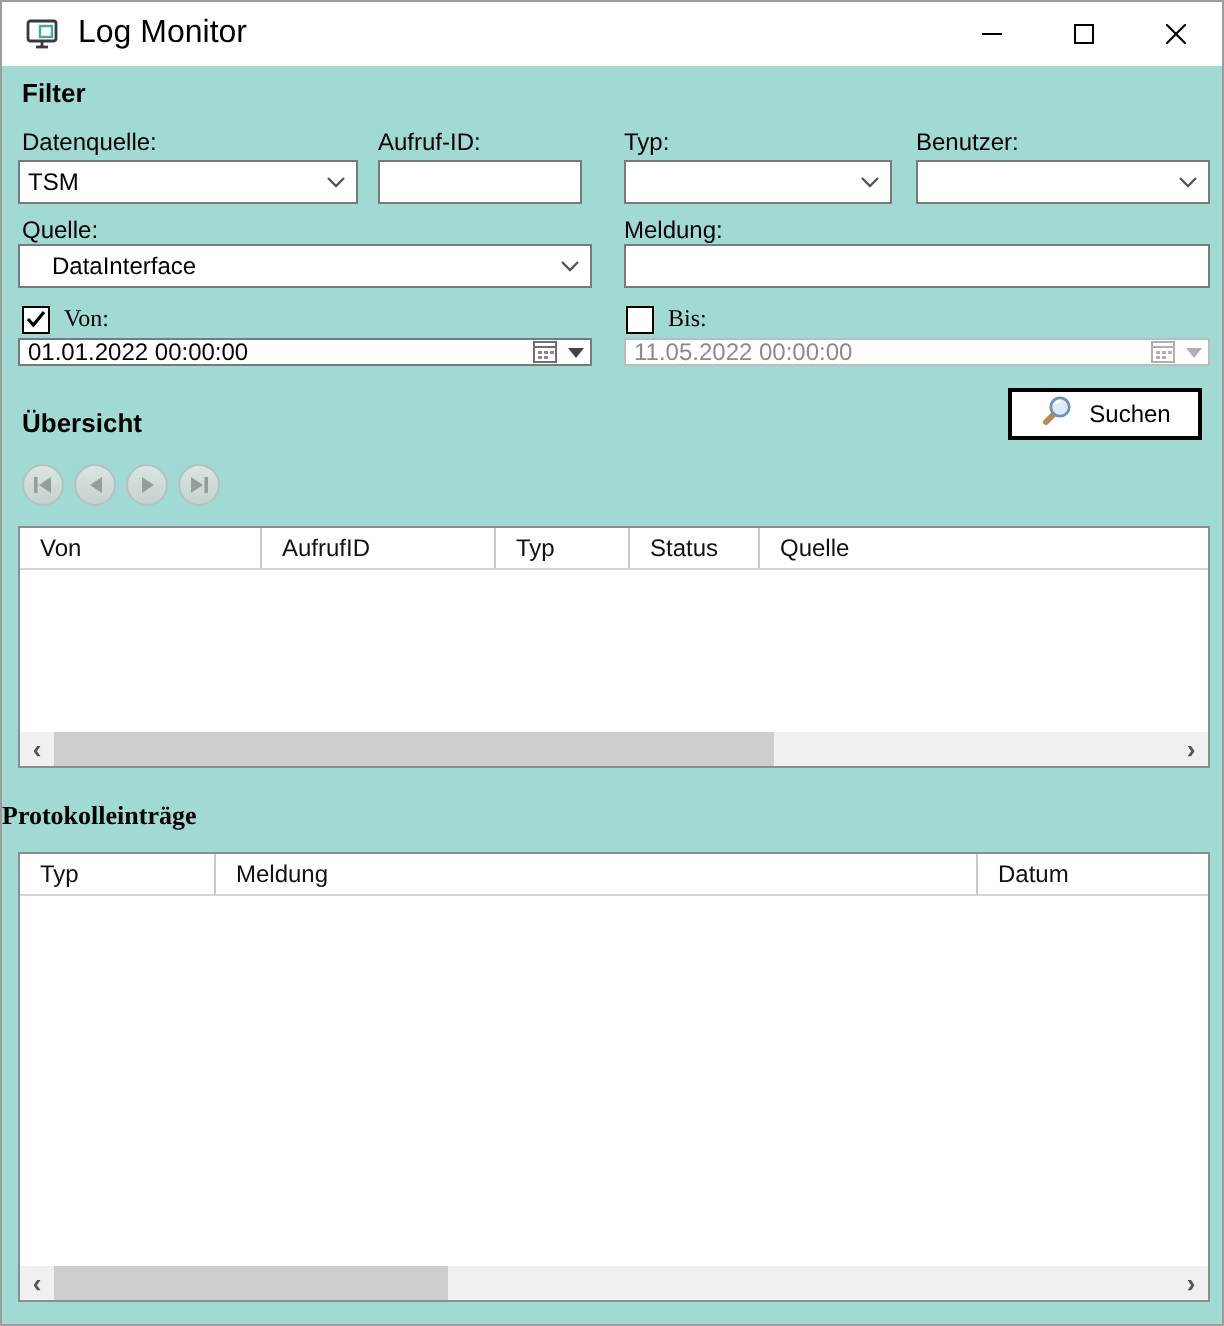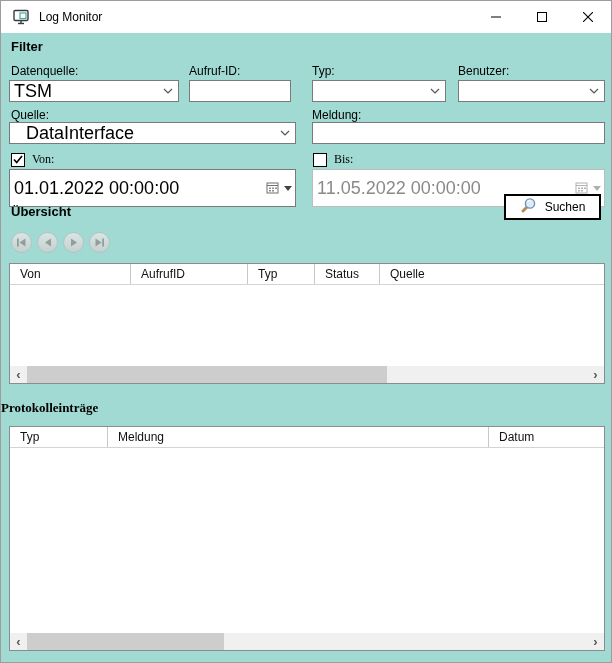--- a/index.html
+++ b/index.html
@@ -3,35 +3,35 @@
 <meta charset="utf-8">
 <style>
   * { box-sizing: border-box; margin: 0; padding: 0; }
   html,body { width: 612px; height: 663px; }
   body { font-family: "Liberation Sans", sans-serif; font-size: 12px; color:#000; }
   .win { position: relative; width: 612px; height: 663px; background:#a0dad3; border:1px solid #9c9c9c; overflow:hidden; }
 
   
   .titlebar { position:absolute; left:0; top:0; width:100%; height:32px; background:#ffffff; display:flex; align-items:center; }
   .app-icon { margin-left:12px; width:18px; height:16px; display:flex; align-items:center; }
-  .title { margin-left:8px; font-size:12px; color:#000; }
+  .title { margin-left:8px; font-size:16px; color:#000; }
   .win-controls { position:absolute; right:0; top:0; height:32px; display:flex; }
   .wc { width:46px; height:32px; display:flex; align-items:center; justify-content:center; }
 
   
   .heading { position:absolute; font-size:13px; font-weight:bold; color:#000; }
   .lbl { position:absolute; font-size:12px; color:#000; }
 
   
-  .txt, .combo, .dtp { position:absolute; background:#fff; border:1px solid #7a7a7a; height:22px; font-family:"Liberation Sans",sans-serif; font-size:18px;justify-content:space-between; }
+  .txt, .combo, .dtp { position:absolute; background:#fff; border:1px solid #7a7a7a; height:22px; font-family:"Liberation Sans",sans-serif; font-size:12px;justify-content:space-between; }
   .txt { padding:0 4px; outline:none; }
   .combo { display:flex; align-items:center; }
   .combo-val { flex:1; padding-left:4px; overflow:hidden; white-space:nowrap; }
   .chev { width:20px; display:flex; align-items:center; justify-content:center; }
-  .dtp { display:flex; align-items:center; height:38px; }
+  .dtp { display:flex; align-items:center; height:14px; }
   .dtp-val { flex:1; padding-left:4px; white-space:nowrap; }
   .cal-btn { width:18px; height:17px; display:flex; align-items:center; justify-content:center; }
   .dd-arrow { width:14px; display:flex; align-items:center; justify-content:center; }
   .dtp.disabled { border-color:#bcbcbc; }
   .dtp.disabled .dtp-val { color:#8a8a8a; }
   .dtp.disabled svg .en { stroke:#b0b0b0 !important; fill:none; }
   .dtp.disabled svg .enf { fill:#b0b0b0 !important; }
 
   
   .cbwrap { position:absolute; display:flex; align-items:center; gap:7px;font-family:Liberation Serif, serif; }

